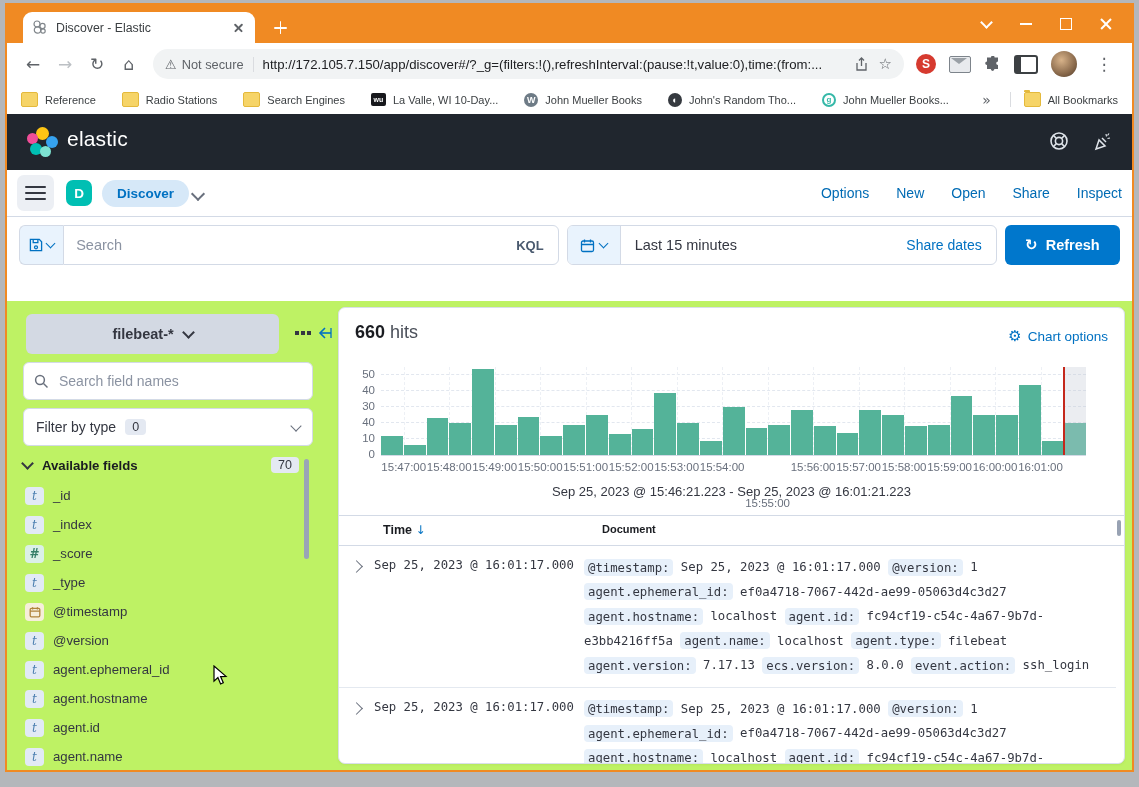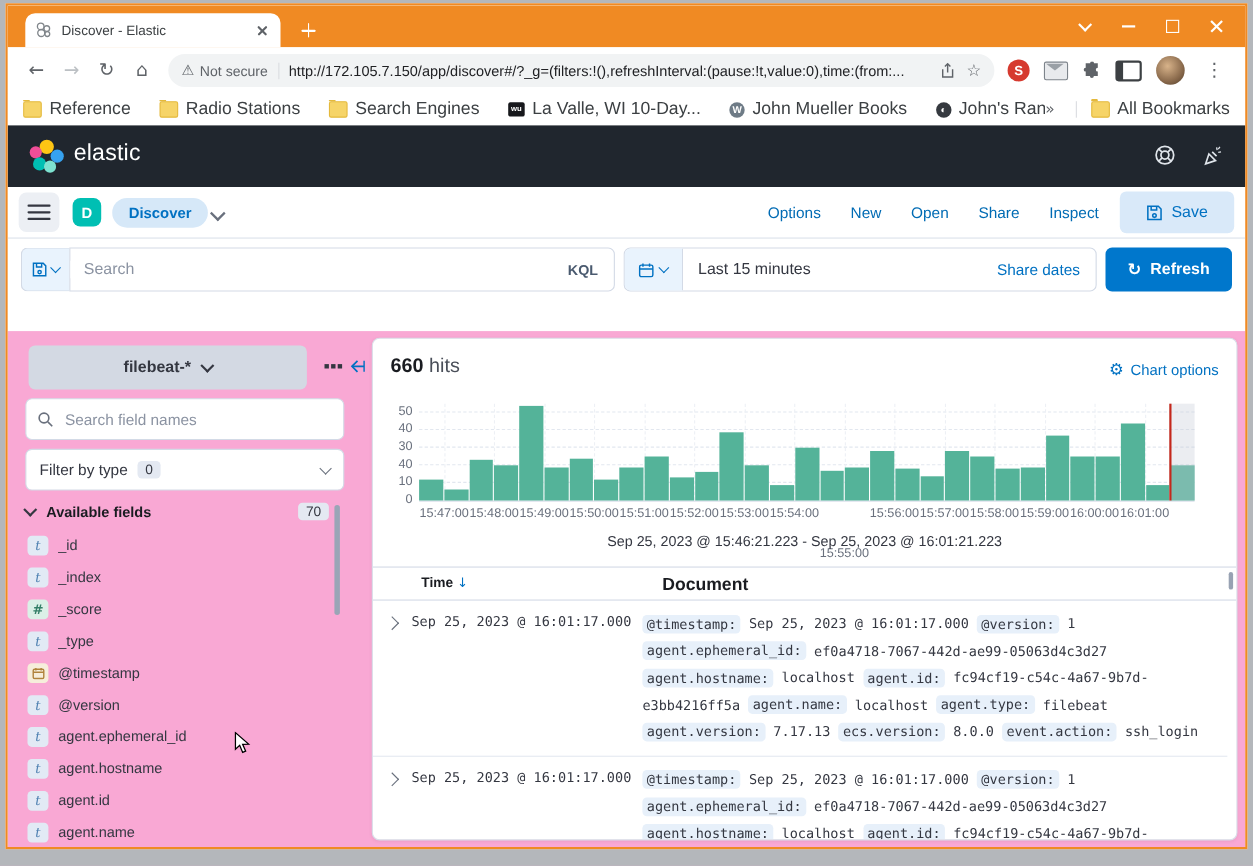--- a/index.html
+++ b/index.html
@@ -36,21 +36,21 @@
   .aic{flex:0 0 auto;color:#5f6368;font-size:15px;margin-left:10px;}
   .exts{display:flex;align-items:center;gap:13px;flex:0 0 auto;margin:0 4px;}
   .ext-s{width:20px;height:20px;border-radius:50%;background:#d63a2f;color:#fff;font-size:12px;font-weight:bold;display:flex;align-items:center;justify-content:center;}
   .ext-env{width:20px;height:15px;background:#e8eaed;border:1.4px solid #7d848b;border-radius:2px;position:relative;}
   .ext-env:after{content:"";position:absolute;left:1px;top:1px;border-left:8px solid transparent;border-right:8px solid transparent;border-top:6px solid #9aa0a6;}
   .ext-sq{width:15px;height:15px;border:2.5px solid #3c4043;border-left-width:7px;border-radius:3px;}
   .avatar{width:26px;height:26px;border-radius:50%;background:radial-gradient(circle at 40% 35%,#d8b38a,#8a6a4c 60%,#4e3a28);}
   
   .bookmarks{position:absolute;left:0;top:80px;right:0;height:29px;background:#fff;display:flex;align-items:center;padding:0 14px;box-sizing:border-box;}
   .bm{display:flex;align-items:center;margin-right:26px;flex:0 0 auto;}
-  .bmlb{font-size:16px;color:#3c4043;margin-left:7px;white-space:nowrap;}
+  .bmlb{font-size:11px;color:#3c4043;margin-left:7px;white-space:nowrap;}
   .bmic{width:15px;height:13px;flex:0 0 auto;display:flex;align-items:center;justify-content:center;font-size:8px;}
   .bmic.folder{background:#f6d468;border:1px solid #e4b93c;border-radius:2px;position:relative;}
   .bmic.folder:before{content:"";position:absolute;left:-1px;top:-3px;width:6px;height:2px;background:#e4b93c;border-radius:1px 1px 0 0;}
   .bmic.weather-wu{background:#17181c;border-radius:2px;color:#fff;font-weight:bold;font-size:7px;}
   .bmic.wordpress{width:14px;height:14px;border-radius:50%;background:#6e7b86;color:#fff;font-weight:bold;font-size:9px;}
   .bmic.globe{width:14px;height:14px;border-radius:50%;background:#35393f;color:#fff;font-size:9px;}
   .bmic.goodreads{width:14px;height:14px;border-radius:50%;border:2px solid #35b8a8;box-sizing:border-box;color:#35b8a8;font-weight:bold;font-size:8px;}
   .bm-right{margin-left:auto;display:flex;align-items:center;flex:0 0 auto;}
   .bm-ovf{font-size:14px;color:#5f6368;margin-right:10px;}
   
@@ -83,21 +83,21 @@
   .kql{font-size:13px;font-weight:600;color:#4a5a6f;padding:0 14px;}
   .dgroup{margin-left:8px;height:40px;display:flex;border:1px solid #d3dae6;border-radius:6px;box-sizing:border-box;width:448px;background:#fff;}
   .calbtn{width:52px;background:#e9f3fd;border-right:1px solid #d3dae6;border-radius:5px 0 0 5px;display:flex;align-items:center;justify-content:center;gap:5px;color:#0071c2;}
   .trange{flex:1;font-size:14.5px;color:#343741;display:flex;align-items:center;padding-left:14px;}
   .showdates{font-size:14px;color:#0071c2;display:flex;align-items:center;padding-right:14px;cursor:pointer;}
   .refbtn{margin-left:8px;width:120px;height:40px;background:#0077cc;border-radius:6px;color:#fff;display:flex;align-items:center;justify-content:center;gap:8px;font-size:14.5px;font-weight:600;cursor:pointer;}
   .frow{position:absolute;left:14px;top:58px;display:flex;align-items:center;margin-top:30px;}
   .fdash{width:8px;height:2px;background:#b9c2ce;margin:0 8px 0 10px;}
   .addfilter{font-size:13.5px;font-weight:500;color:#0071c2;cursor:pointer;}
   
-  .content{position:absolute;left:0;top:296px;right:0;bottom:0;background:#f9a8d4;}
+  .content{position:absolute;left:0;top:296px;right:0;bottom:0;background:#bef264;}
   
   .idxbtn{position:absolute;left:19px;top:13px;width:253px;height:40px;background:#d3d9e3;border-radius:6px;display:flex;align-items:center;justify-content:center;gap:10px;font-size:14.5px;font-weight:bold;color:#343741;cursor:pointer;}
   .idxchev{width:7px;height:7px;border-right:2px solid #343741;border-bottom:2px solid #343741;transform:rotate(45deg);margin-top:-4px;}
   .dots3{position:absolute;left:288px;top:30px;display:flex;gap:2.5px;}
   .dots3 i{width:3.6px;height:3.6px;background:#343741;}
   .collapse-ic{position:absolute;left:310px;top:24px;width:16px;height:16px;color:#0071c2;}
   .fsearch{position:absolute;left:16px;top:61px;width:290px;height:38px;background:#fff;border:1px solid #d3dae6;border-radius:6px;display:flex;align-items:center;box-sizing:border-box;padding:0 10px;}
   .fsearch input{border:none;outline:none;flex:1;font-size:14px;margin-left:8px;color:#343741;font-family:inherit;}
   .fsearch input::placeholder{color:#8b93a2;}
   .ftype{position:absolute;left:16px;top:107px;width:290px;height:38px;background:#fff;border:1px solid #d3dae6;border-radius:6px;display:flex;align-items:center;box-sizing:border-box;padding:0 12px;font-size:14px;color:#343741;}
@@ -126,21 +126,21 @@
   .bars{position:absolute;left:0;right:0;top:0;bottom:0;display:flex;align-items:flex-end;gap:1px;}
   .bar{flex:1;background:#54b399;}
   .tmarker{position:absolute;top:0;bottom:0;width:2px;background:#c4281c;z-index:3;}
   .tshade{position:absolute;top:0;bottom:0;right:0;background:#c6ccd6;opacity:.35;z-index:2;}
   .ylab{position:absolute;width:30px;text-align:right;font-size:11.5px;color:#69707d;}
   .xlabs{position:absolute;left:42px;right:38px;top:153px;height:14px;}
   .xlab{position:absolute;transform:translateX(-50%);font-size:11.5px;color:#69707d;white-space:nowrap;}
   .caption{position:absolute;left:0;right:0;top:176px;text-align:center;font-size:13px;color:#343741;}
   .thead{position:absolute;left:0;right:0;top:207px;height:31px;border-top:1px solid #d3dae6;border-bottom:1px solid #d3dae6;box-sizing:border-box;}
   .th-time{position:absolute;left:44px;top:7px;font-size:12.5px;font-weight:bold;color:#1a1c21;}
-  .th-doc{position:absolute;left:263px;top:7px;font-size:16px;font-weight:bold;color:#1a1c21;}
+  .th-doc{position:absolute;left:263px;top:7px;font-size:11px;font-weight:bold;color:#1a1c21;}
   .sortarrow{color:#0071c2;font-weight:normal;font-size:12px;}
   .rows{position:absolute;left:0;right:8px;top:238px;bottom:0;overflow:hidden;}
   .drow{display:grid;grid-template-columns:24px 210px 1fr;padding:9px 6px 9px 11px;border-bottom:1px solid #e4e9f0;}
   .dexp{width:8px;height:8px;border-right:1.8px solid #69707d;border-bottom:1.8px solid #69707d;transform:rotate(-45deg);margin-top:7px;margin-left:2px;cursor:pointer;}
   .dtime,.ddoc{font-family:"DejaVu Sans Mono",monospace;font-size:12.3px;color:#343741;}
   .dtime{padding-top:3px;}
   .ddoc{line-height:24.5px;word-break:break-word;}
   .chip{background:#e7f0fa;border-radius:4px;padding:1.5px 4px;white-space:nowrap;}
   .pscroll{position:absolute;right:3px;top:212px;width:4px;height:16px;background:#98a2b3;border-radius:2px;}
   .cursor{position:absolute;left:206px;top:364px;z-index:50;pointer-events:none;}
@@ -299,28 +299,20 @@
     <div class="crumb">Discover</div>
     <i class="crumb-chev"></i>
     <div class="atb-right">
       <span id="tb-links" style="display:flex;gap:27px;align-items:center;">
           <span class="tblink">Options</span>
           <span class="tblink">New</span>
           <span class="tblink">Open</span>
           <span class="tblink">Share</span>
           <span class="tblink">Inspect</span>
         </span>
-      <span class="savebtn">
-        <svg width="15" height="15" viewBox="0 0 15 15" fill="none" stroke="#0071c2" stroke-width="1.4">
-            <path d="M1.5 1.5 h9.5 l2.5 2.5 v9.5 h-12 z"></path>
-            <path d="M4.5 1.5 v3.5 h5 v-3.5"></path>
-            <circle cx="7.5" cy="10" r="1.6"></circle>
-          </svg>
-        <span>Save</span>
-      </span>
     </div>
   </div>
 
   <div class="qsection">
     <div class="qrow">
       <span class="sqbtn">
         <svg width="14" height="14" viewBox="0 0 15 15" fill="none" stroke="#0071c2" stroke-width="1.4">
             <path d="M1.5 1.5 h9.5 l2.5 2.5 v9.5 h-12 z"></path>
             <path d="M4.5 1.5 v3.5 h5 v-3.5"></path>
             <circle cx="7.5" cy="10" r="1.6"></circle>

